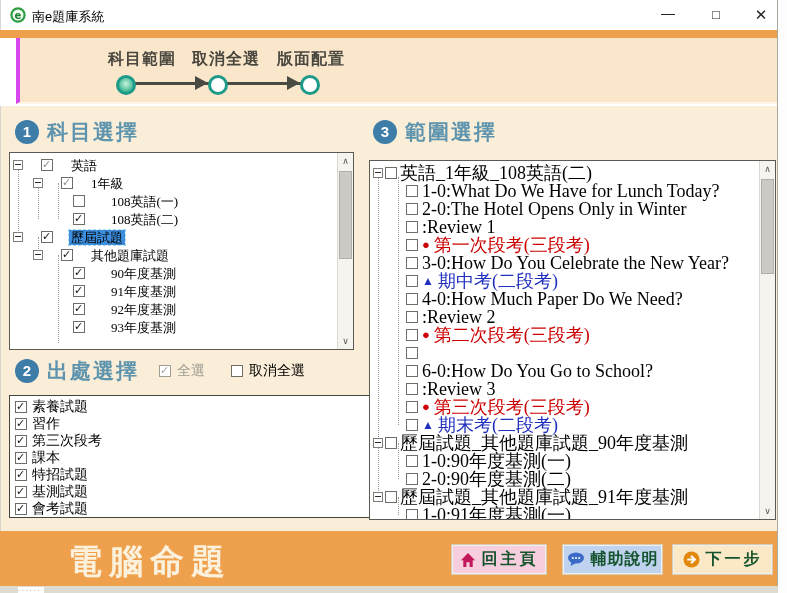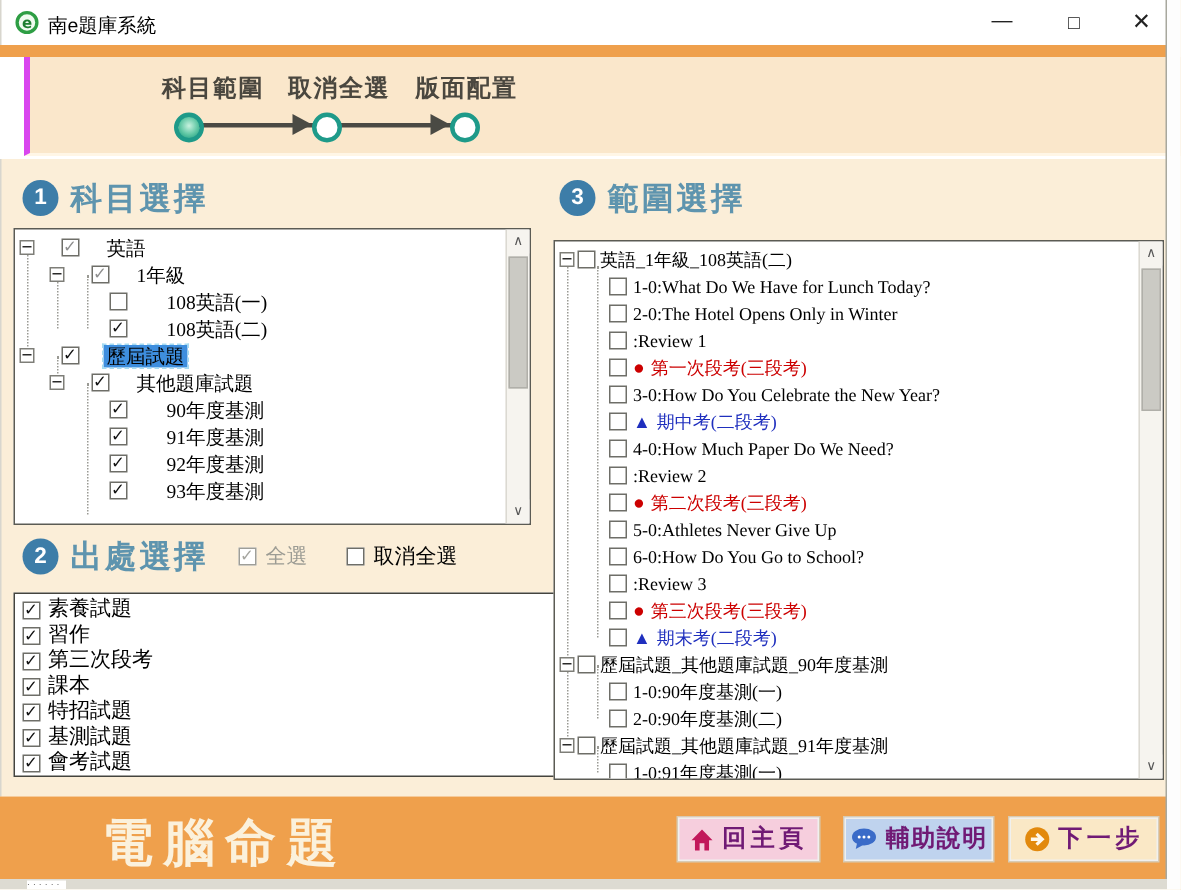--- a/index.html
+++ b/index.html
@@ -34,21 +34,21 @@
   .sec-head { position:absolute; display:flex; align-items:center; }
   .sec-num { width:24px; height:24px; border-radius:50%; background:#3D7DA8; color:#FFF; font-size:15px; font-weight:bold; line-height:24px; text-align:center; flex:none; }
   .sec-title { margin-left:8px; font-size:21px; font-weight:bold; color:#5E94AE; letter-spacing:2px; }
 
   .panel { position:absolute; background:#FFFFFF; border:1px solid #5B5B54; overflow:hidden; }
   .treebody { position:absolute; left:0; top:0; right:16px; bottom:0; overflow:hidden; padding-top:3px; font-family:"Liberation Serif","DejaVu Serif",serif; }
   .guide { position:absolute; width:0; border-left:1px dotted #9A9A94; }
 
   .trow { display:flex; align-items:center; height:18px; position:relative; }
   .tlabel { font-size:13px; color:#000; white-space:nowrap; line-height:15px; padding:0 2px; }
-  .rtree .tlabel { font-size:12px;text-align:center; }
+  .rtree .tlabel { font-size:18px;text-align:center; }
   .tlabel.sel { background:#3E8EDE; outline:1px dashed #A5DBF2; color:#000; }
   .tlabel.red, .marker.red { color:#CC0000; }
   .tlabel.blue, .marker.blue { color:#1F2FBE; }
   .marker { font-size:13px; line-height:14px; padding-left:2px; white-space:nowrap; }
   .marker.blue { font-size:12px; }
 
   .expander { width:10px; height:10px; border:1px solid #7E7E78; background:#FFF; position:relative; flex:none; }
   .expander::after { content:""; position:absolute; left:1px; right:1px; top:3px; height:1px; background:#2A2A2A; }
 
   .cbx { width:12px; height:12px; border:1px solid #6E6E68; background:#FFF; position:relative; flex:none; }
@@ -80,21 +80,21 @@
   .list-item .cbx { margin-left:5px; }
   .list-item .llabel { margin-left:5px; font-size:14px; font-family:"Liberation Serif","DejaVu Serif",serif; color:#000; line-height:15px; }
 
   
   .pill-btn { position:absolute; left:650px; top:13px; width:124px; height:29px; border:2px solid #8E8E86; border-radius:15px;
     background:linear-gradient(#FFFFFF 0%, #E8E8E4 45%, #AEAEA6 100%); text-align:center; font-size:17px; font-weight:bold; color:#2E2E2A; line-height:25px; letter-spacing:1px; cursor:pointer; }
 
   
   .footer { position:absolute; left:0; top:531px; width:778px; height:55px; background:#EFA04C; }
   .footer-title { position:absolute; left:68px; top:8px; font-size:34px; font-weight:bold; color:#FBF1DC; letter-spacing:7px; }
-  .fbtn { position:absolute; top:14px; height:29px; border:1px solid #F0F0EE; box-shadow:0 0 0 1px #D8CBB4; display:flex; align-items:center; justify-content:center; gap:6px; font-size:16px; font-weight:bold; color:#701a75; cursor:pointer; letter-spacing:3px; }
+  .fbtn { position:absolute; top:14px; height:29px; border:1px solid #F0F0EE; box-shadow:0 0 0 1px #D8CBB4; display:flex; align-items:center; justify-content:center; gap:6px; font-size:16px; font-weight:bold; color:#14532d; cursor:pointer; letter-spacing:3px; }
   .fbtn .ic { flex:none; display:flex; }
   .fbtn.home { left:452px; width:94px; background:#F6CEDD; }
   .fbtn.help { left:563px; width:99px; background:#BFD3EE; letter-spacing:1px; }
   .fbtn.next { left:673px; width:99px; background:#FAE8C6; }
 </style>
 </head>
 <body>
 
 <div class="screen">
 
@@ -282,21 +282,20 @@
           <span class="cbx"></span>
           <span class="tlabel">:Review 2</span>
         </div>
         <div class="trow ind1">
           <span class="cbx"></span>
           <span class="marker red">●</span>
           <span class="tlabel red">第二次段考(三段考)</span>
         </div>
         <div class="trow ind1">
           <span class="cbx"></span>
-          <span class="tlabel">5-0:Athletes Never Give Up</span>
         </div>
         <div class="trow ind1">
           <span class="cbx"></span>
           <span class="tlabel">6-0:How Do You Go to School?</span>
         </div>
         <div class="trow ind1">
           <span class="cbx"></span>
           <span class="tlabel">:Review 3</span>
         </div>
         <div class="trow ind1">

